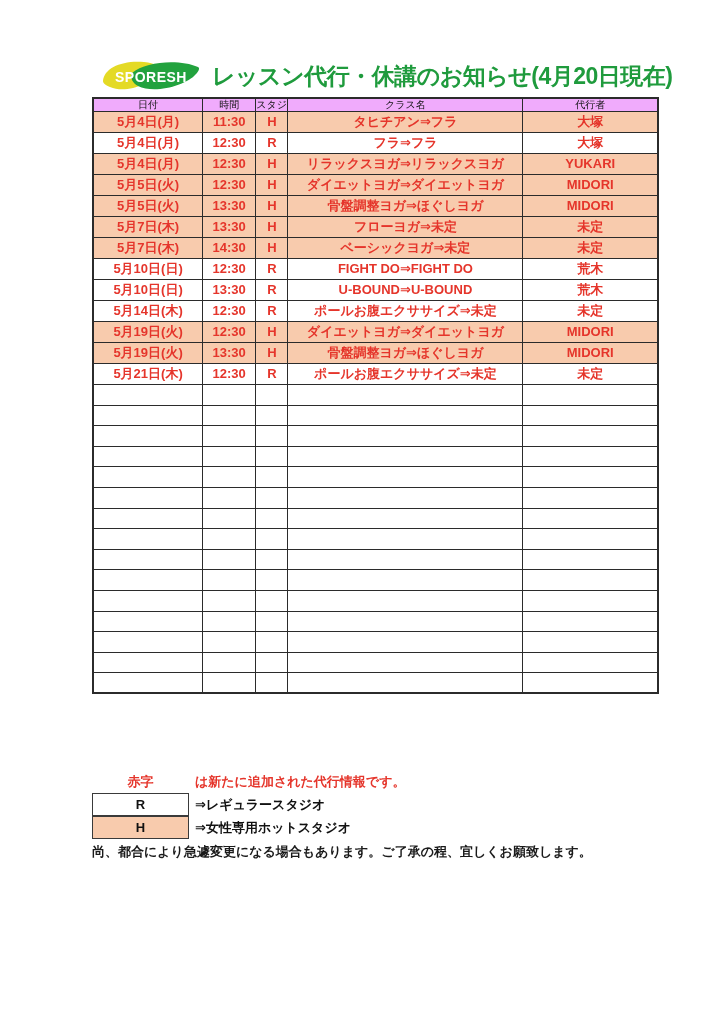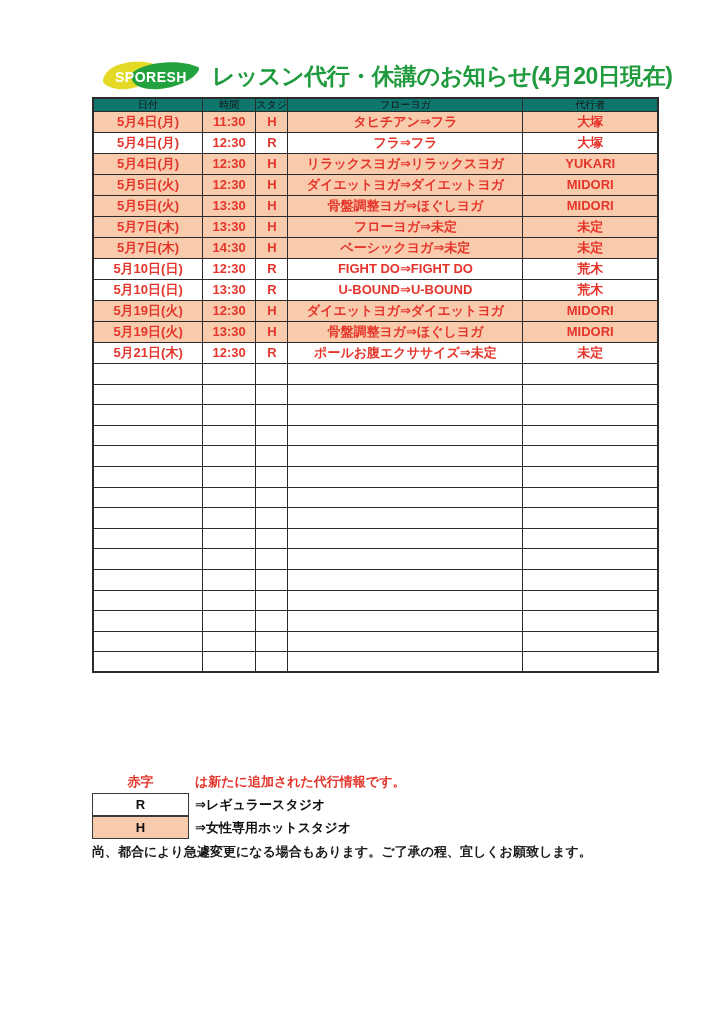--- a/index.html
+++ b/index.html
@@ -28,21 +28,21 @@
     position:absolute;left:92px;top:97px;width:567px;
     border-collapse:collapse;table-layout:fixed;
     border:2px solid var(--border-dark,#2b2b2b);
   }
   .lesson-table th,.lesson-table td{
     border:1.5px solid var(--border-dark,#2b2b2b);
     text-align:center;vertical-align:middle;overflow:hidden;white-space:nowrap;
   }
   .lesson-table th{
     height:12px;font-size:10px;font-weight:normal;color:#111;
-    line-height:12px;background:#0f766e;
+    line-height:12px;background:#f0abfc;
   }
   .lesson-table td{
     height:20.6px;font-size:13px;font-weight:bold;line-height:20px;
     color:var(--accent-red,#e5352b);background:#fff;
   }
   .lesson-table tr.hl td{background:var(--row-peach,#f8cbad);}
 
   
   .legend{position:absolute;left:92px;top:770px;width:567px;}
   .legend-row{display:flex;align-items:center;height:23px;}
@@ -85,21 +85,21 @@
       <col style="width:9.4%">
       <col style="width:5.7%">
       <col style="width:41.6%">
       <col style="width:23.9%">
     </colgroup>
     <thead>
       <tr>
           <th>日付</th>
           <th>時間</th>
           <th>スタジオ</th>
-          <th>フローヨガ</th>
+          <th>クラス名</th>
           <th>代行者</th>
         </tr>
     </thead>
     <tbody>
         <tr class="hl">
           <td>5月4日(月)</td>
           <td>11:30</td>
           <td>H</td>
           <td>タヒチアン⇒フラ</td>
           <td>大塚</td>
@@ -152,20 +152,27 @@
           <td>R</td>
           <td>FIGHT DO⇒FIGHT DO</td>
           <td>荒木</td>
         </tr>
         <tr>
           <td>5月10日(日)</td>
           <td>13:30</td>
           <td>R</td>
           <td>U-BOUND⇒U-BOUND</td>
           <td>荒木</td>
+        </tr>
+        <tr>
+          <td>5月14日(木)</td>
+          <td>12:30</td>
+          <td>R</td>
+          <td>ポールお腹エクササイズ⇒未定</td>
+          <td>未定</td>
         </tr>
         <tr class="hl">
           <td>5月19日(火)</td>
           <td>12:30</td>
           <td>H</td>
           <td>ダイエットヨガ⇒ダイエットヨガ</td>
           <td>MIDORI</td>
         </tr>
         <tr class="hl">
           <td>5月19日(火)</td>

